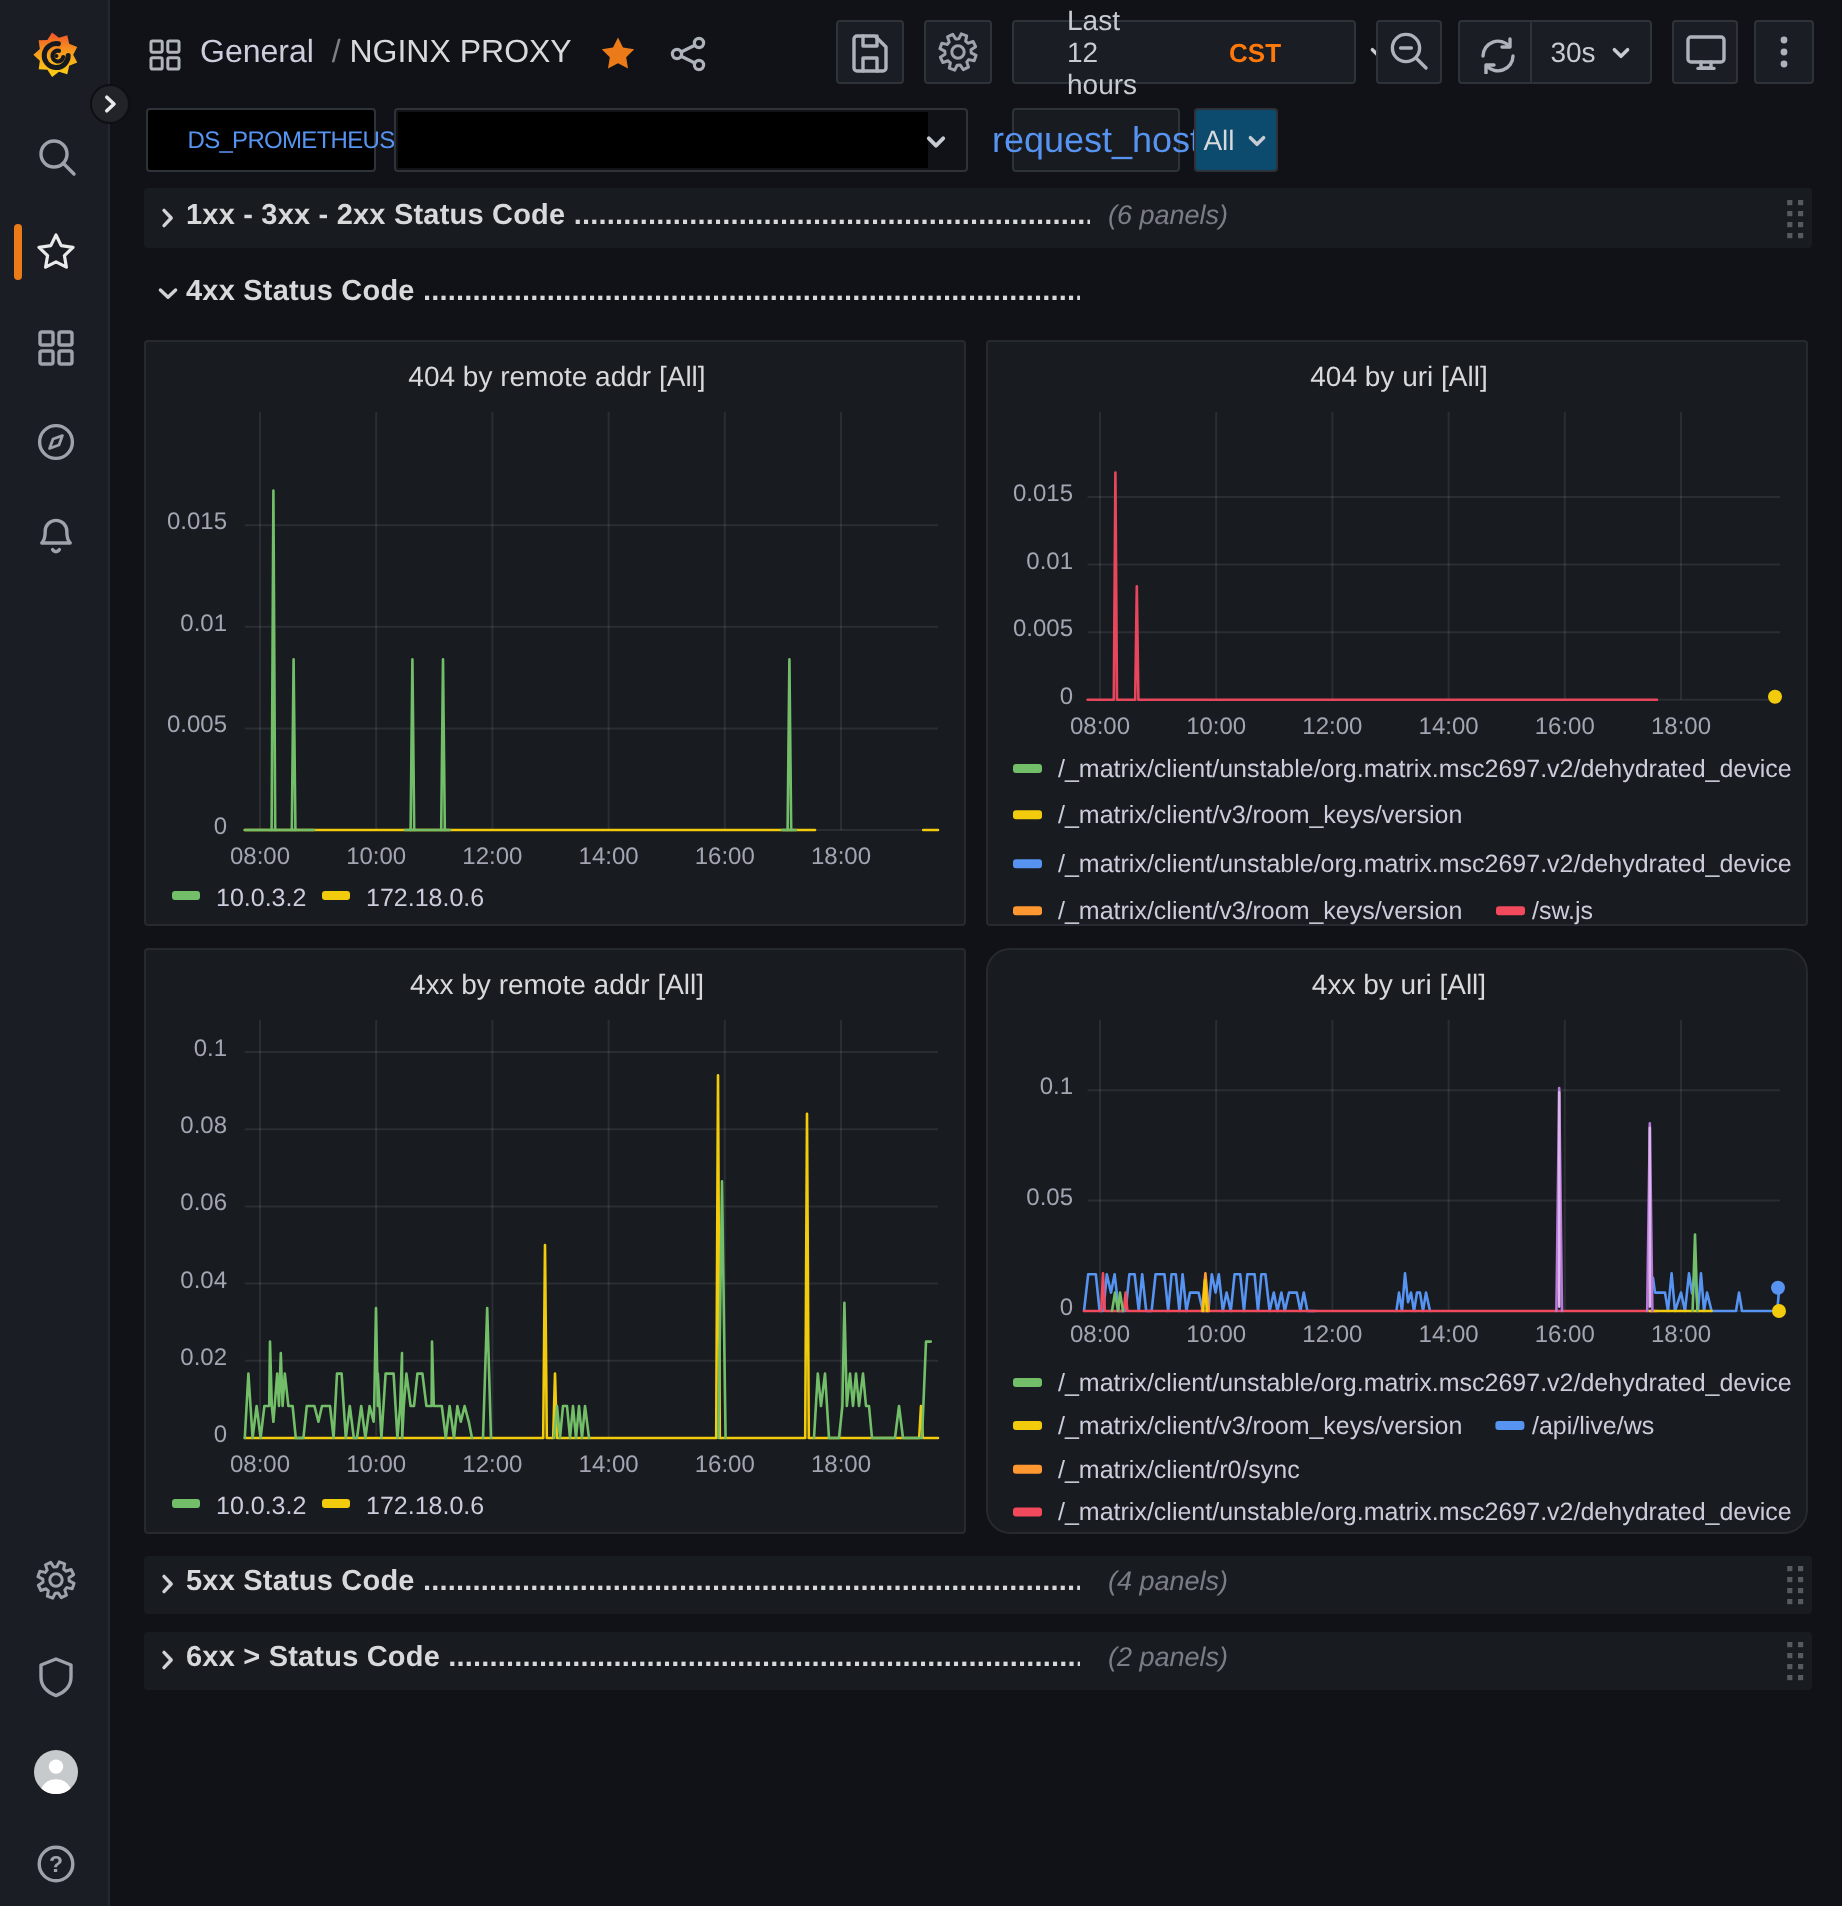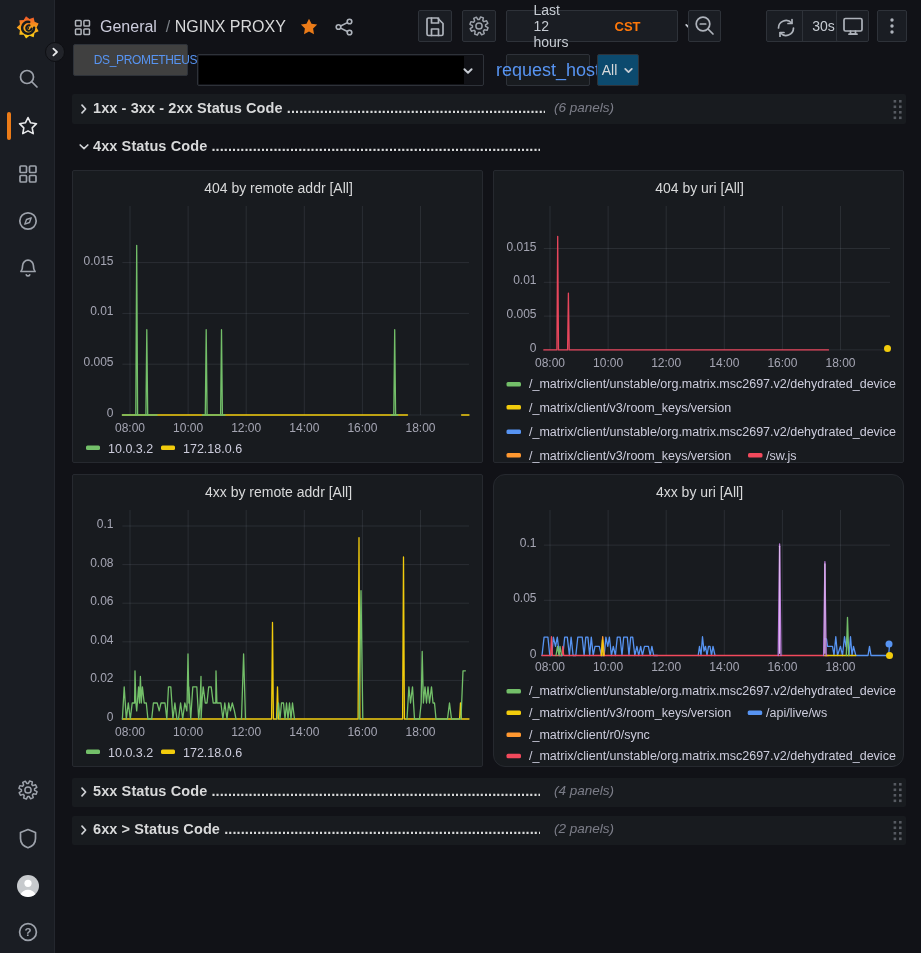--- a/index.html
+++ b/index.html
@@ -136,21 +136,21 @@
       </svg>
     </span>
   </div>
 <div style="position:absolute;left:688px;top:10px;width:33px;height:32px;background:#1a1d23;border:1px solid #2e3239;border-radius:2px;display:flex;align-items:center;justify-content:center;">
     <svg width="24" height="24" viewBox="0 0 24 24" style="">
       <circle cx="10" cy="10" r="6.8" fill="none" stroke="#aeb3bb" stroke-width="1.7" stroke-linecap="round" stroke-linejoin="round"></circle>
       <line x1="15" y1="15" x2="20" y2="20" fill="none" stroke="#aeb3bb" stroke-width="1.7" stroke-linecap="round" stroke-linejoin="round"></line>
       <line x1="7.3" y1="10" x2="12.7" y2="10" fill="none" stroke="#aeb3bb" stroke-width="1.7" stroke-linecap="round" stroke-linejoin="round"></line>
     </svg>
   </div>
-<div style="position:absolute;left:729px;top:10px;width:97px;height:32px;background:#1a1d23;border:1px solid #2e3239;border-radius:2px;display:flex;align-items:center;justify-content:center;padding:0;margin-left:37px;">
+<div style="position:absolute;left:729px;top:10px;width:97px;height:32px;background:#1a1d23;border:1px solid #2e3239;border-radius:2px;display:flex;align-items:center;justify-content:center;padding:0;">
     <div style="width:36px;display:flex;align-items:center;justify-content:center;border-right:1px solid #2e3239;height:30px;">
       <svg width="21" height="21" viewBox="0 0 21 21" style="">
         <path d="M4.5 12a7.5 7.5 0 0 1 13.2-4.8" fill="none" stroke="#aeb3bb" stroke-width="1.7" stroke-linecap="round" stroke-linejoin="round"></path>
         <path d="M18 3.5v4h-4" fill="none" stroke="#aeb3bb" stroke-width="1.7" stroke-linecap="round" stroke-linejoin="round"></path>
         <path d="M19.5 12a7.5 7.5 0 0 1-13.2 4.8" fill="none" stroke="#aeb3bb" stroke-width="1.7" stroke-linecap="round" stroke-linejoin="round"></path>
         <path d="M6 20.5v-4h4" fill="none" stroke="#aeb3bb" stroke-width="1.7" stroke-linecap="round" stroke-linejoin="round"></path>
       </svg>
     </div>
     <div style="flex:1;display:flex;align-items:center;justify-content:center;">
       <span style="font-size:14px;font-weight:500;color:#c7ccd3;margin-right:7px;">30s</span>
@@ -166,21 +166,21 @@
       <line x1="8" y1="20.2" x2="16" y2="20.2" fill="none" stroke="#aeb3bb" stroke-width="1.7" stroke-linecap="round" stroke-linejoin="round"></line>
     </svg>
   </div>
 <div style="position:absolute;left:877px;top:10px;width:30px;height:32px;background:#1a1d23;border:1px solid #2e3239;border-radius:2px;display:flex;align-items:center;justify-content:center;">
     <svg width="22" height="22" viewBox="0 0 22 22" style="">
       <circle cx="11" cy="5" r="1.7" fill="#aeb3bb"></circle>
       <circle cx="11" cy="11" r="1.7" fill="#aeb3bb"></circle>
       <circle cx="11" cy="17" r="1.7" fill="#aeb3bb"></circle>
     </svg>
   </div>
-<div style="position:absolute;left:73px;top:44px;width:115px;height:32px;background:#404040;border:1px solid #2e3239;border-radius:2px;display:flex;align-items:center;justify-content:center;padding-left:30px;">
+<div style="position:absolute;left:73px;top:54px;width:115px;height:32px;background:#000000;border:1px solid #2e3239;border-radius:2px;display:flex;align-items:center;justify-content:center;padding-left:30px;">
     <span style="font-size:12px;font-weight:500;color:#5794f2;letter-spacing:-0.35px;">DS_PROMETHEUS</span>
   </div>
 <div style="position:absolute;left:197px;top:54px;width:287px;height:32px;background:#111217;border:1px solid #2e3239;border-radius:2px;">
     <div style="position:absolute;left:1px;top:1px;width:265px;height:28px;background:#000;"></div>
     <div style="position:absolute;right:9px;top:10px;display:flex;">
       <svg width="12" height="12" viewBox="0 0 10 10">
         <path d="M2 3.5l3 3 3-3" fill="none" stroke="#c7ccd3" stroke-width="1.6" stroke-linecap="round" stroke-linejoin="round"></path>
       </svg>
     </div>
   </div>

